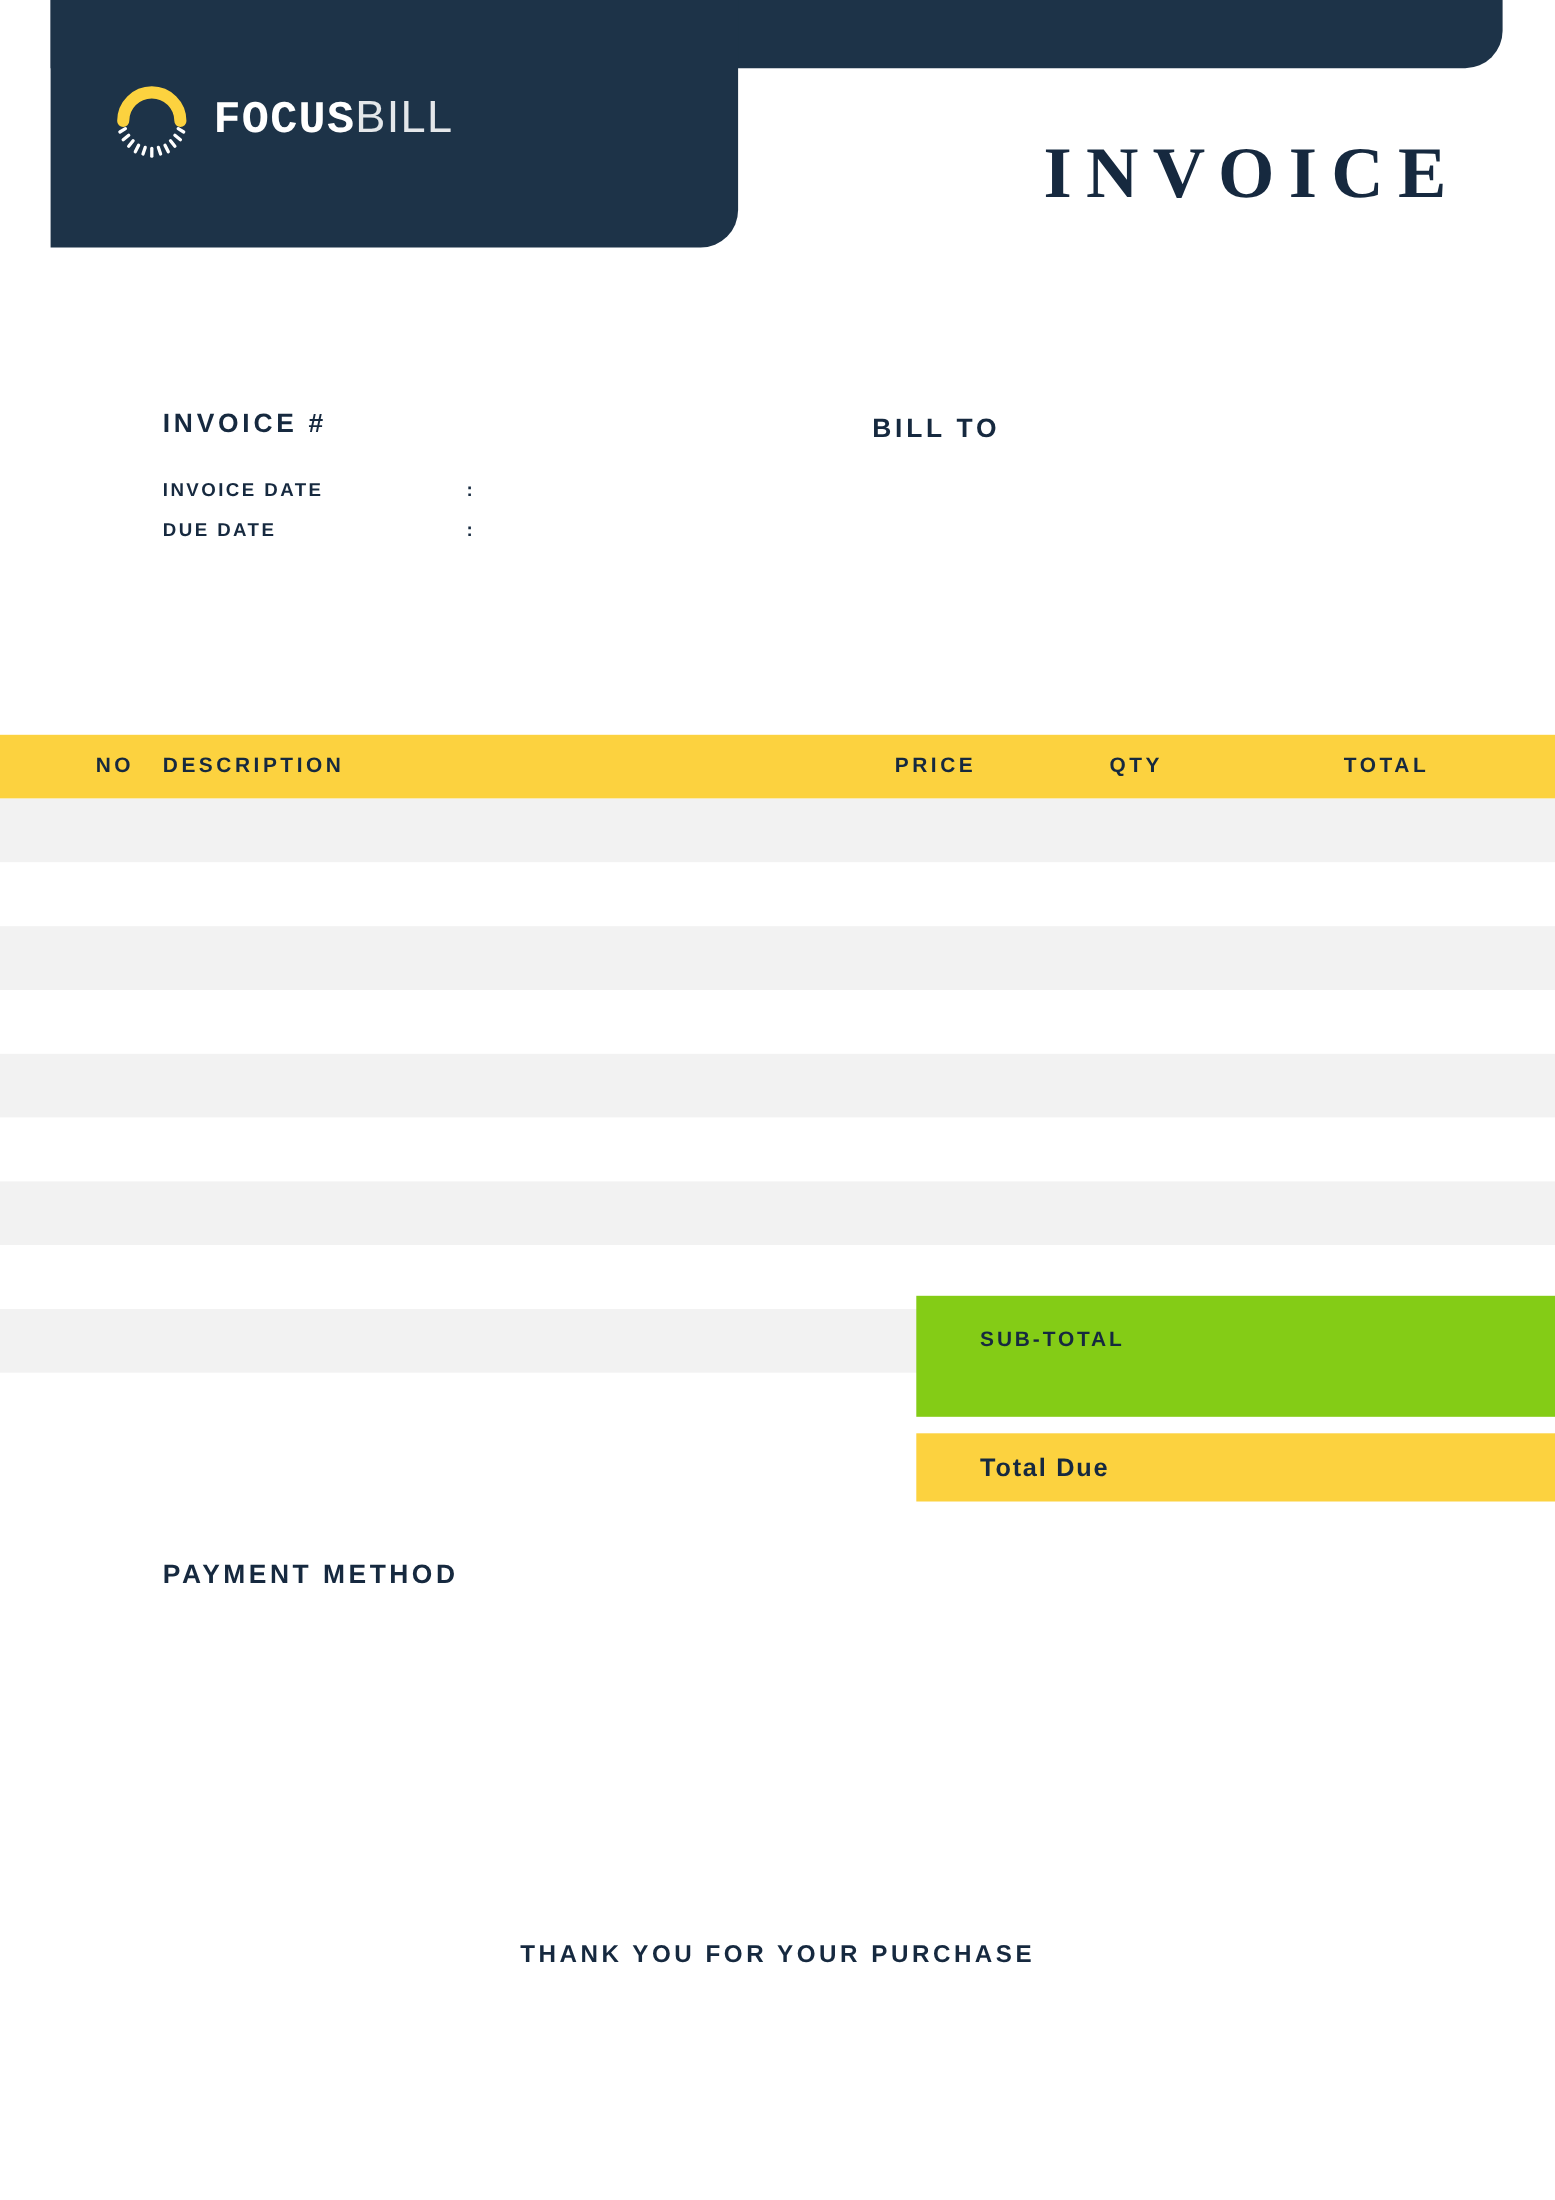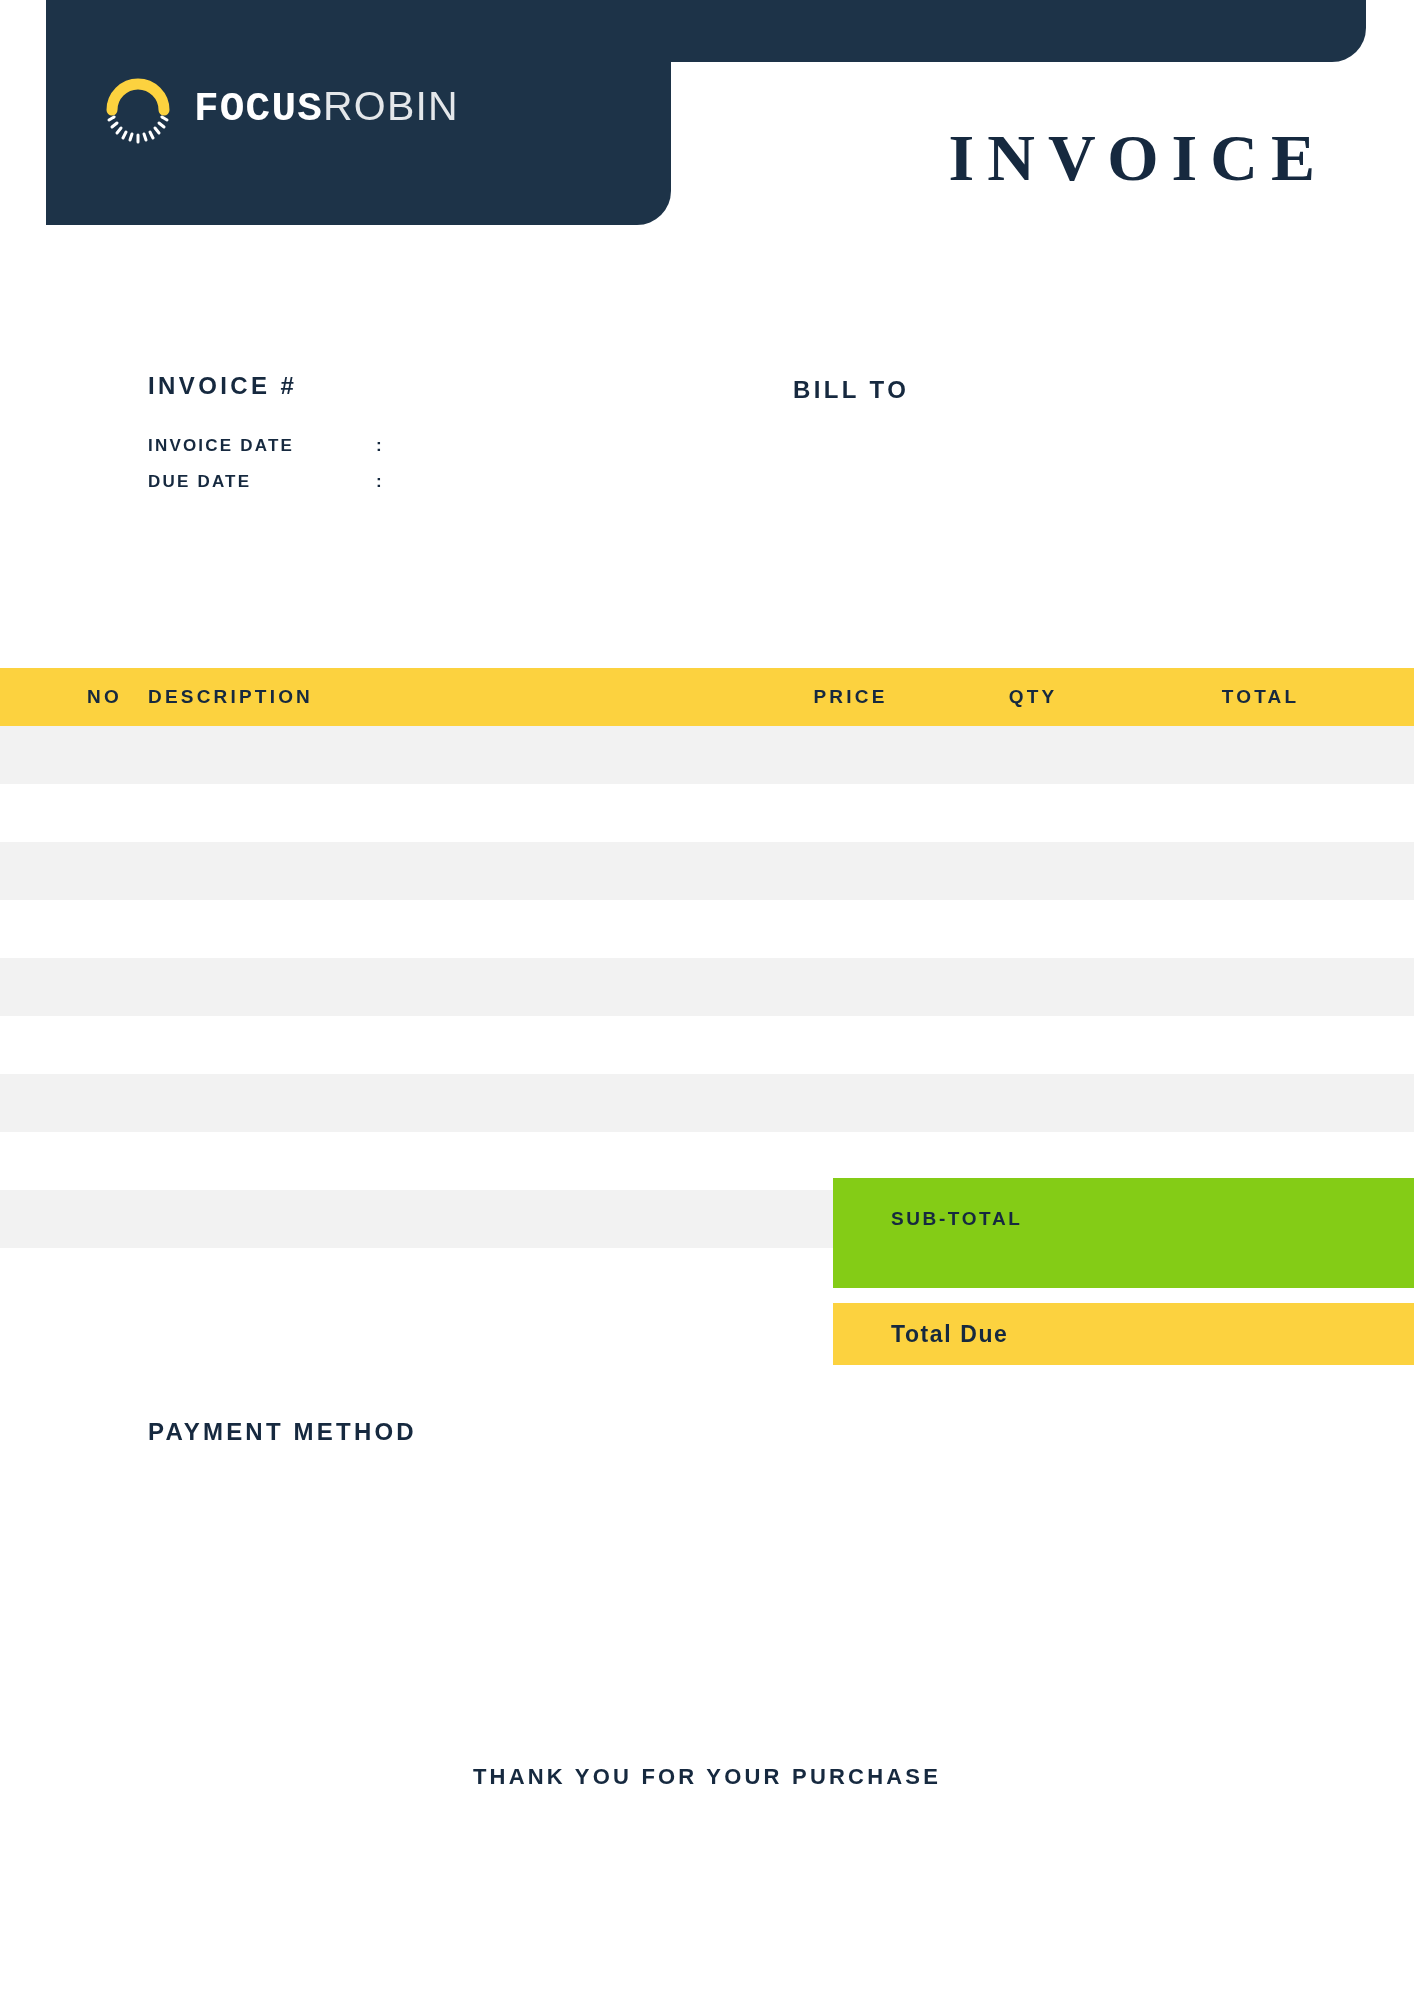--- a/index.html
+++ b/index.html
@@ -87,20 +87,21 @@
     font-weight: bold;
     letter-spacing: 3.4px;
     margin-bottom: 36px;
   }
   .meta-row {
     display: flex;
     font-size: 17px;
     font-weight: bold;
     letter-spacing: 2.2px;
     margin-bottom: 16px;
+    gap: 48px;
   }
   .meta-row .k { width: 228px; }
   .meta-row .sep { width: 20px; }
   .meta-row .v { font-weight: normal; letter-spacing: 1px; }
 
   .billto {
     position: absolute;
     left: 793px;
     top: 376px;
   }
@@ -246,21 +247,21 @@
         <line x1="38" y1="65" x2="38" y2="72"></line>
         <line x1="44" y1="64" x2="46" y2="70"></line>
         <line x1="50" y1="62" x2="53" y2="68"></line>
         <line x1="55" y1="58" x2="59" y2="63"></line>
         <line x1="59" y1="53" x2="64" y2="57"></line>
         <line x1="62" y1="47" x2="67" y2="50"></line>
       </g>
     </svg>
   </div>
   <div class="logo-text">
-    <span class="b">FOCUS</span><span class="l">ROBIN</span>
+    <span class="b">FOCUS</span><span class="l">BILL</span>
   </div>
 </div>
 
 <div class="invoice-title">INVOICE</div>
 
 <div class="meta">
   <div class="meta-title">INVOICE #</div>
   <div class="meta-row">
     <span class="k">INVOICE DATE</span>
     <span class="sep">:</span>

